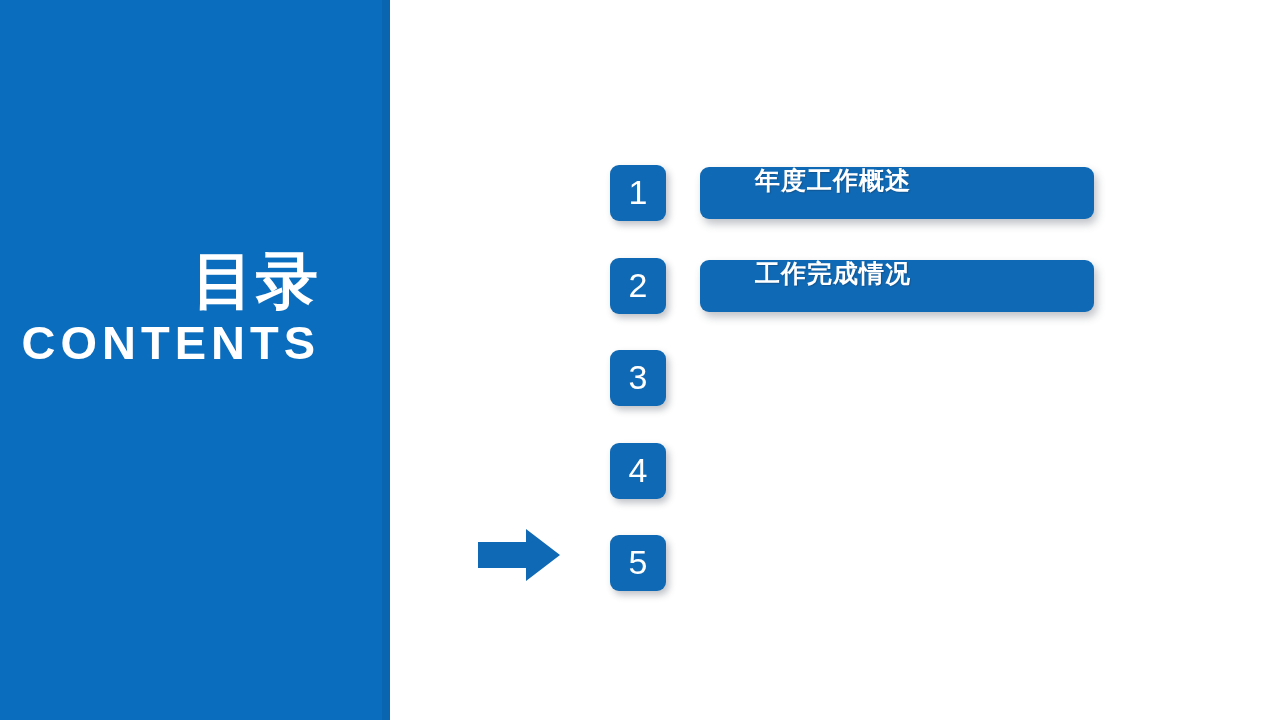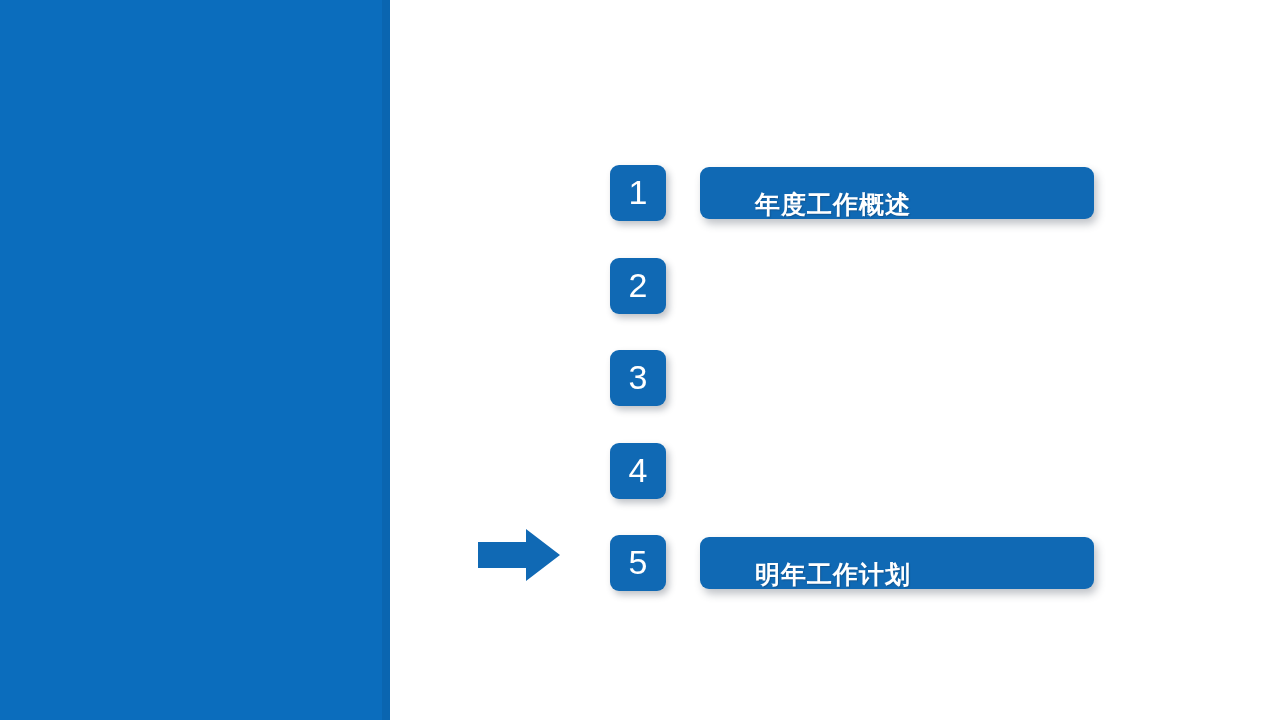--- a/index.html
+++ b/index.html
@@ -108,21 +108,21 @@
   .bar {
     position: absolute;
     left: 90px;
     top: 2px;
     width: 394px;
     height: 52px;
     background: #1069b4;
     border-radius: 9px;
     box-shadow: 3px 5px 8px rgba(60,70,85,0.33);
     display: flex;
-    align-items: flex-end;
+    align-items: flex-start;
   }
   .bar-label {
     color: #ffffff;
     font-size: 25px;
     line-height: 28px;
     font-weight: bold;
     letter-spacing: 1px;
     margin-left: 55px;
     font-family: "DejaVu Sans", "Liberation Sans", sans-serif;
     text-shadow: 1px 1px 1px rgba(20,50,80,0.35);
@@ -137,20 +137,24 @@
     height: 52px;
   }
 </style>
 </head>
 <body>
 
 <div id="slide">
 
   <div id="left-panel">
     <div id="left-panel-edge"></div>
+    <div id="title-block">
+      <span id="title-cn">目录</span>
+      <span id="title-en">CONTENTS</span>
+    </div>
   </div>
 
   <div id="menu">
 
     <div id="arrow-pointer">
       <svg width="82" height="52" viewBox="0 0 82 52" xmlns="http://www.w3.org/2000/svg">
         <polygon points="0,13 48,13 48,0 82,26 48,52 48,39 0,39" fill="#1069b4"></polygon>
       </svg>
     </div>
 
@@ -160,37 +164,37 @@
       </div>
       <div class="bar">
         <span class="bar-label">年度工作概述</span>
       </div>
     </div>
 
     <div class="menu-row" style="top:258px;">
       <div class="num-box">
         <span class="num-text">2</span>
       </div>
+      <div class="bar">
+        <span class="bar-label">工作完成情况</span>
+      </div>
     </div>
 
     <div class="menu-row" style="top:350px;">
       <div class="num-box">
         <span class="num-text">3</span>
       </div>
     </div>
 
     <div class="menu-row" style="top:443px;">
       <div class="num-box">
         <span class="num-text">4</span>
       </div>
     </div>
 
     <div class="menu-row" style="top:535px;">
       <div class="num-box">
         <span class="num-text">5</span>
-      </div>
-      <div class="bar">
-        <span class="bar-label">明年工作计划</span>
       </div>
     </div>
 
   </div>
 </div>
 
 </body></html>

